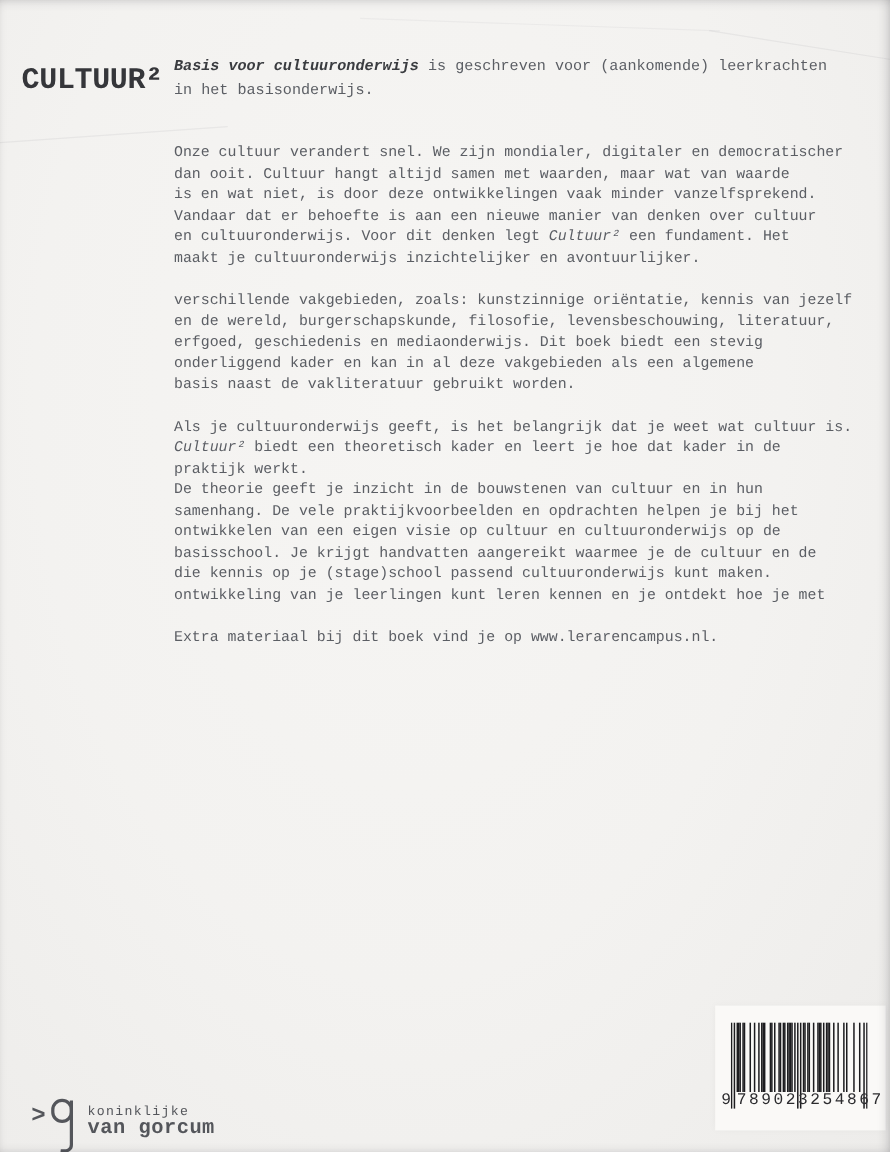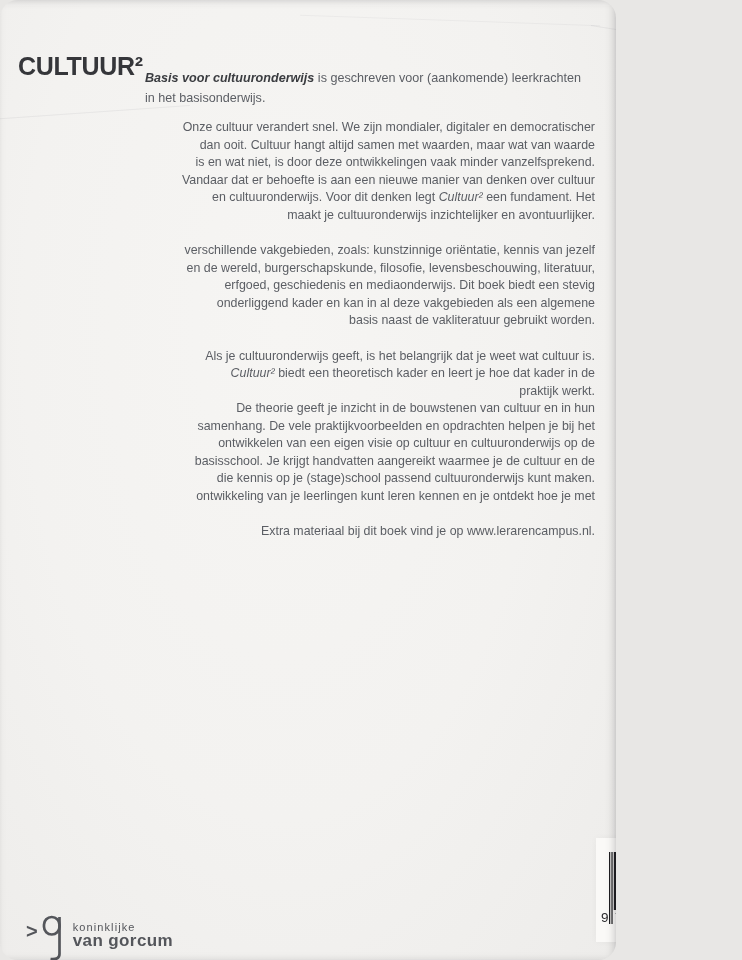--- a/index.html
+++ b/index.html
@@ -1,23 +1,22 @@
 <!DOCTYPE html>
 <html><head>
 <meta charset="utf-8">
 <style>
   html,body{margin:0;padding:0;background:#e8e7e5;}
   .page{
     position:relative;
-    width:616px;height:960px;
+    width:742px;height:960px;
     overflow:hidden;
     background:
       radial-gradient(ellipse at 46% 34%, #f6f5f3 0%, #f3f2f0 55%, #edecea 100%);
-    font-family:Liberation Sans, sans-serif;
-    border-radius:18px;
+    font-family:Liberation Mono, monospace;
     -webkit-font-smoothing:antialiased;
   }
   .page::after{
     content:'';position:absolute;inset:0;pointer-events:none;
     box-shadow:
       inset -7px 0 10px -6px rgba(50,50,58,0.28),
       inset 0 7px 10px -7px rgba(50,50,58,0.20),
       inset 0 -6px 10px -7px rgba(50,50,58,0.14),
       inset 5px 0 9px -7px rgba(50,50,58,0.10);
   }
@@ -26,30 +25,30 @@
   .crease.c2{left:590px;top:38px;width:165px;transform:rotate(9deg);}
   .crease.c3{left:300px;top:20px;width:300px;transform:rotate(2deg);background:rgba(110,110,120,0.06);}
 
   h1.title{
     position:absolute;left:18px;top:53px;margin:0;
     font-size:25px;font-weight:900;letter-spacing:-0.3px;
     color:#35363a;line-height:1.1;
   }
 
   .tagline{
-    position:absolute;left:145px;top:69px;width:440px;
+    position:absolute;left:145px;top:46px;width:440px;
     font-size:12.6px;line-height:19.5px;color:#5b5e64;
   }
   .tagline .bi{font-weight:bold;font-style:italic;color:#3a3c40;}
 
   .body{
     position:absolute;left:145px;top:119px;width:450px;
     font-size:12.4px;line-height:17.5px;color:#5b5e64;
   }
-  .block{margin-top:18px;text-align:right;}
+  .block{margin-top:18px;}
   .block.first,.block.nogap{margin-top:0;}
   .tline{white-space:nowrap;}
   .i{font-style:italic;}
 
   .publisher{position:absolute;left:26px;top:909px;display:flex;color:#54565b;}
   .mark{font-size:20px;font-weight:700;margin-top:12px;line-height:1;}
   .gmark{margin-left:3px;margin-top:3px;display:block;}
   .pubtext{margin-left:8px;margin-top:12px;}
   .pl1{font-size:11px;letter-spacing:1.1px;font-weight:400;line-height:12px;}
   .pl2{font-size:17px;letter-spacing:0.4px;font-weight:700;line-height:13px;margin-top:1px;}

